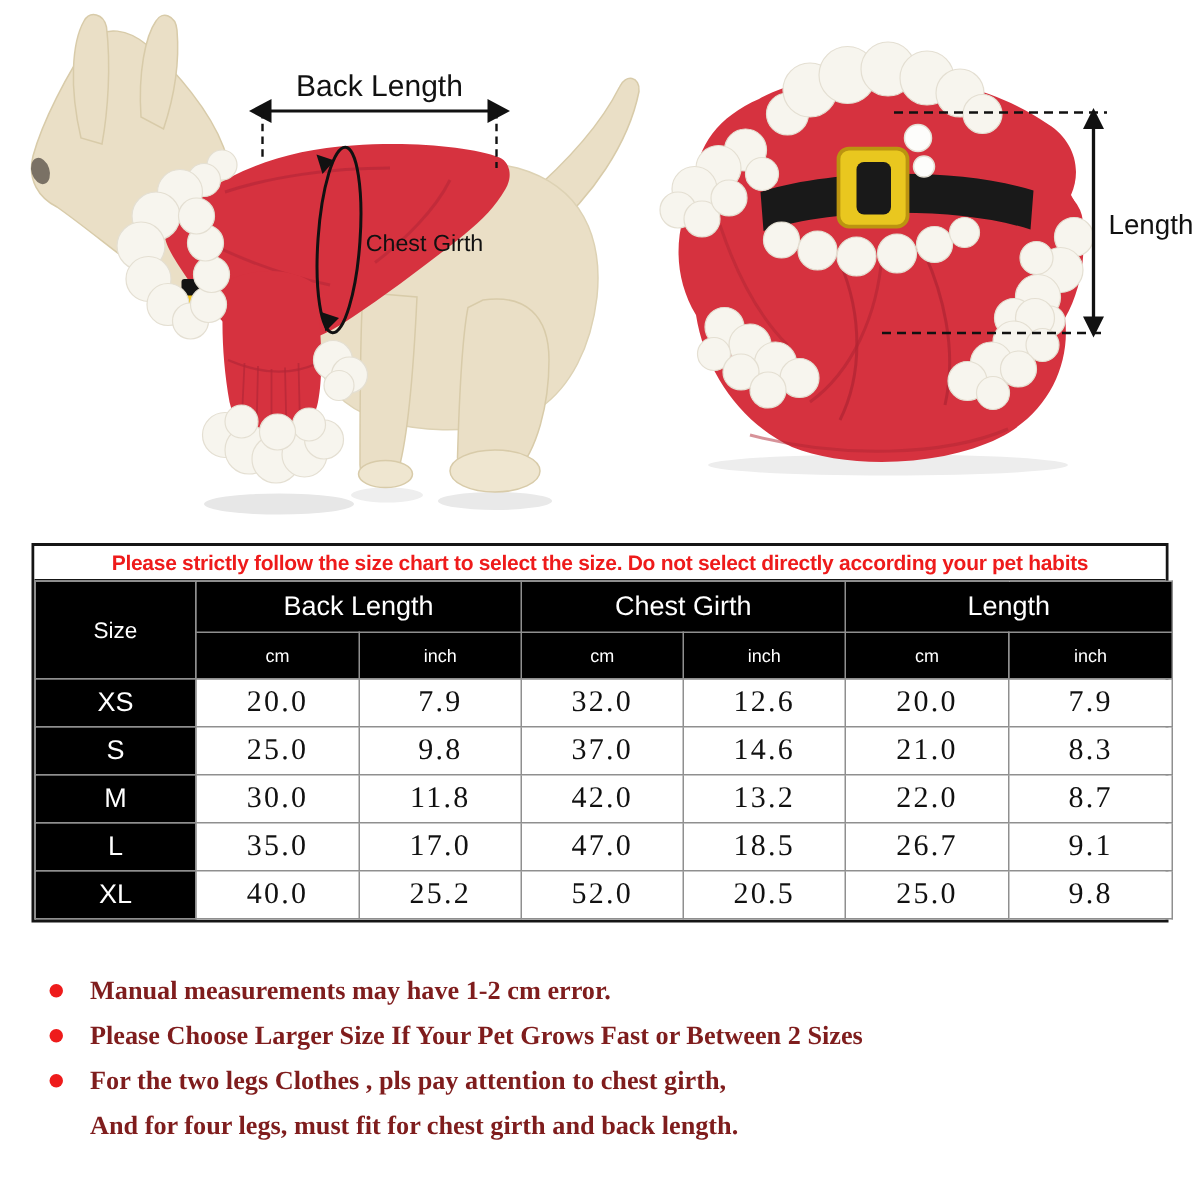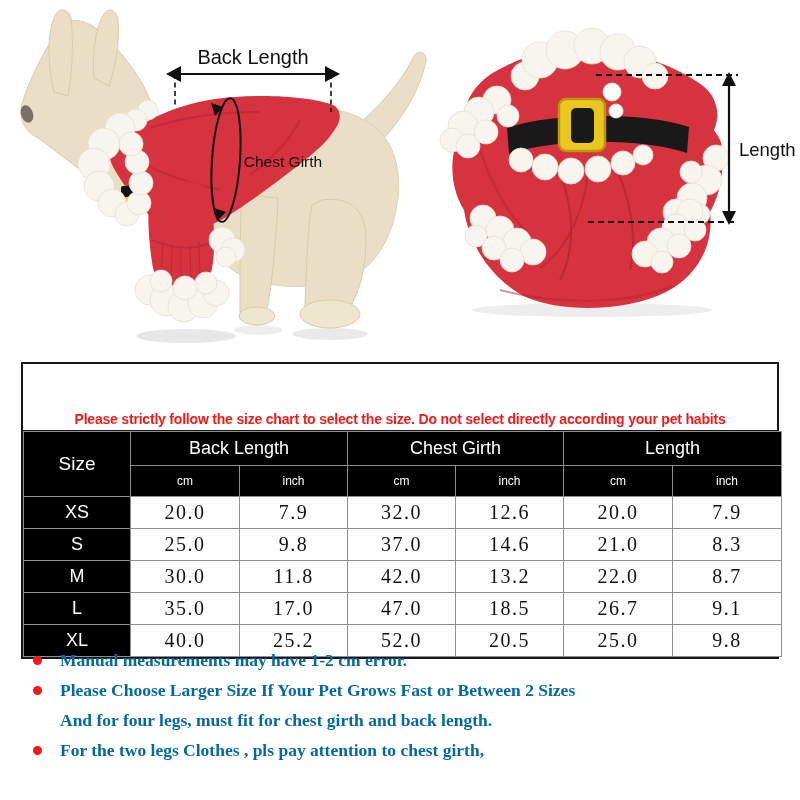--- a/index.html
+++ b/index.html
@@ -6,34 +6,34 @@
   .page{position:relative;width:800px;height:800px;background:#ffffff;overflow:hidden;
         font-family:"Liberation Sans",sans-serif;}
   .figure{position:absolute;left:0;top:0;}
   svg text{font-family:"Liberation Sans",sans-serif;fill:#111;}
 
   
   .table-wrap{position:absolute;left:21px;top:362px;width:758px;box-sizing:border-box;
               border:2px solid #151515;background:#fff;}
   .warning{height:22px;line-height:22px;text-align:center;color:#ee1b1b;font-weight:bold;
            font-size:14px;letter-spacing:-0.2px;white-space:nowrap;overflow:hidden;
-           border-bottom:1px solid #151515;background:#fff;margin-top:44px;}
+           border-bottom:1px solid #151515;background:#fff;}
   table.sizes{width:100%;border-collapse:collapse;table-layout:fixed;}
   table.sizes th,table.sizes td{border:1.5px solid #8f8f8f;text-align:center;padding:0;}
   th.hdr{background:#000;color:#fff;font-weight:normal;border-color:#cfcfcf;}
-  th.corner{font-size:19px;}
+  th.corner{font-size:15px;}
   th.group{font-size:18px;height:33px;}
   th.unit{font-size:12px;height:30px;}
   td.size{background:#000;color:#fff;font-size:18px;height:31px;border-color:#cfcfcf;margin-left:40px;}
   td.val{height:31px;font-family:"Liberation Serif",serif;font-size:20px;
          letter-spacing:1.5px;color:#111;background:#fff;}
 
   
   .notes{position:absolute;left:33px;top:645px;width:740px;}
-  .note-line{display:flex;align-items:center;height:30px;color:#0369a1;
+  .note-line{display:flex;align-items:center;height:30px;color:#7f1d1d;
              font-family:"Liberation Serif",serif;font-weight:bold;font-size:17.5px;
              white-space:nowrap;}
   .bullet{width:9px;height:9px;border-radius:50%;background:#ee1b1b;margin-right:18px;flex:none;}
   .bullet.hidden{visibility:hidden;}
 </style>
 </head>
 <body>
 
 <div class="page">
 
@@ -296,22 +296,22 @@
   <div class="notes">
     <div class="note-line">
       <span class="bullet"></span>
       <span>Manual measurements may have 1-2 cm error.</span>
     </div>
     <div class="note-line">
       <span class="bullet"></span>
       <span>Please Choose Larger Size If Your Pet Grows Fast or Between 2 Sizes</span>
     </div>
     <div class="note-line">
+      <span class="bullet"></span>
+      <span>For the two legs Clothes , pls pay attention to chest girth,</span>
+    </div>
+    <div class="note-line">
       <span class="bullet hidden"></span>
       <span>And for four legs, must fit for chest girth and back length.</span>
     </div>
-    <div class="note-line">
-      <span class="bullet"></span>
-      <span>For the two legs Clothes , pls pay attention to chest girth,</span>
-    </div>
   </div>
 
 </div>
 
 </body></html>

